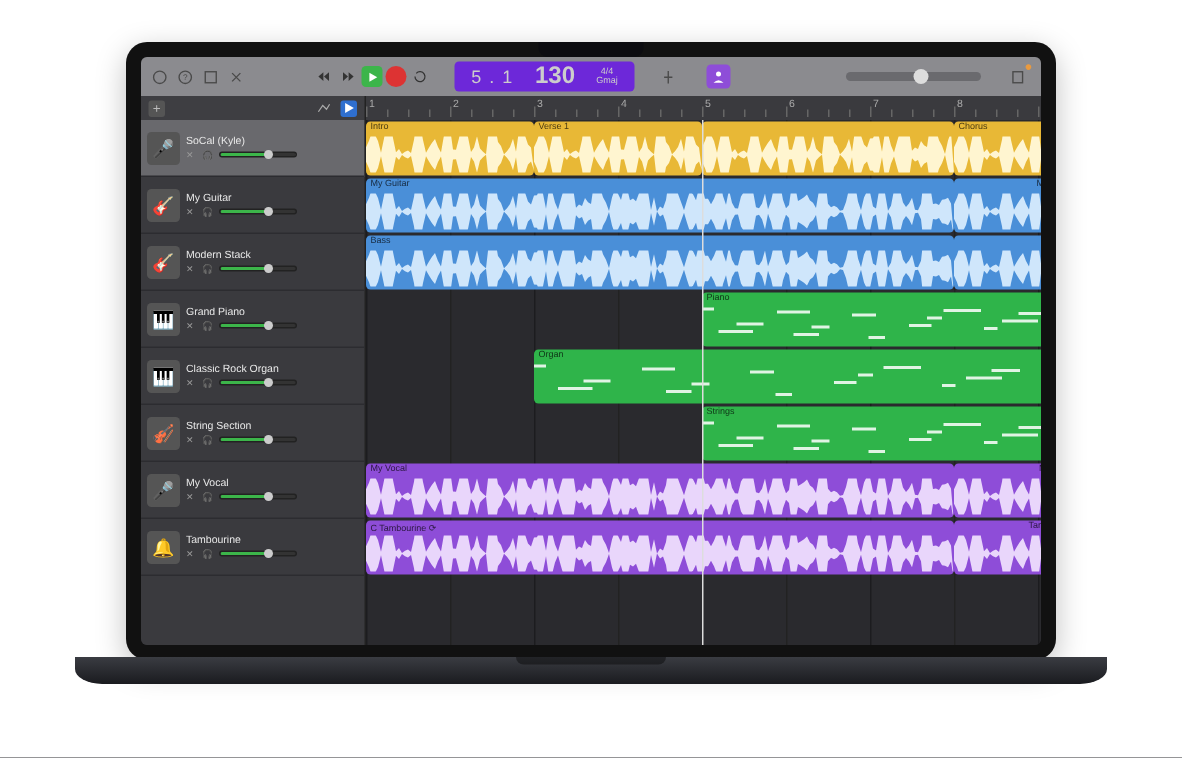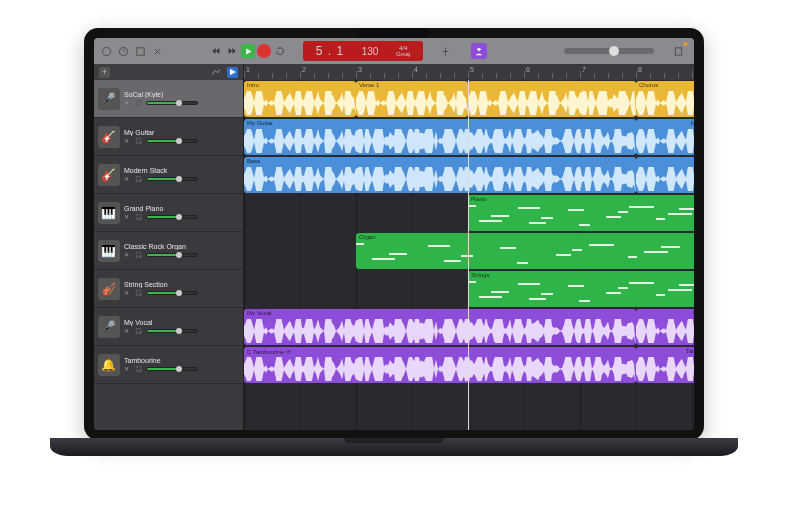--- a/index.html
+++ b/index.html
@@ -50,26 +50,26 @@
   }
   .tb-group { display:flex; align-items:center; gap:5px; }
   .tb-icon { width:12px; height:12px; display:flex; align-items:center; justify-content:center; }
   .tb-icon svg { width:11px; height:11px; fill:#4a4a4a; }
   .transport { display:flex; gap:2px; align-items:center; margin-left:40px; }
   .transport div { width:14px; height:14px; display:flex; align-items:center; justify-content:center; }
   .btn-play { width:16px; height:16px; background:#3cb54a; border-radius:3px; display:flex; align-items:center; justify-content:center;}
   .btn-rec { width:10px; height:10px; background:#d33; border-radius:50%; }
   .lcd {
     margin-left:10px;
-    width:120px; height:20px; background:#b91c1c; border-radius:3px;
+    width:120px; height:20px; background:#6d28d9; border-radius:3px;
     display:flex; align-items:center; justify-content:space-around;
     color:#ccc; font-size:8px; padding:0 4px;
   }
   .lcd .bar { font-size:12px; font-weight:500; letter-spacing:1px;}
-  .lcd .tempo { font-size:10px; }
+  .lcd .tempo { font-size:16px;font-weight:bold; }
   .lcd .sig { font-size:6px; line-height:1; text-align:center; }
   .master-badge {
     width:16px; height:16px; background:#8e4dd8; border-radius:3px;
     margin-left:14px; display:flex; align-items:center; justify-content:center;
   }
   .master-vol {
     position:absolute; right:40px;
     width:90px; height:6px; background:#6a6a6e; border-radius:3px; display:flex; align-items:center;
   }
   .master-vol .knob { width:10px; height:10px; background:#ddd; border-radius:50%; margin-left:50%; }

